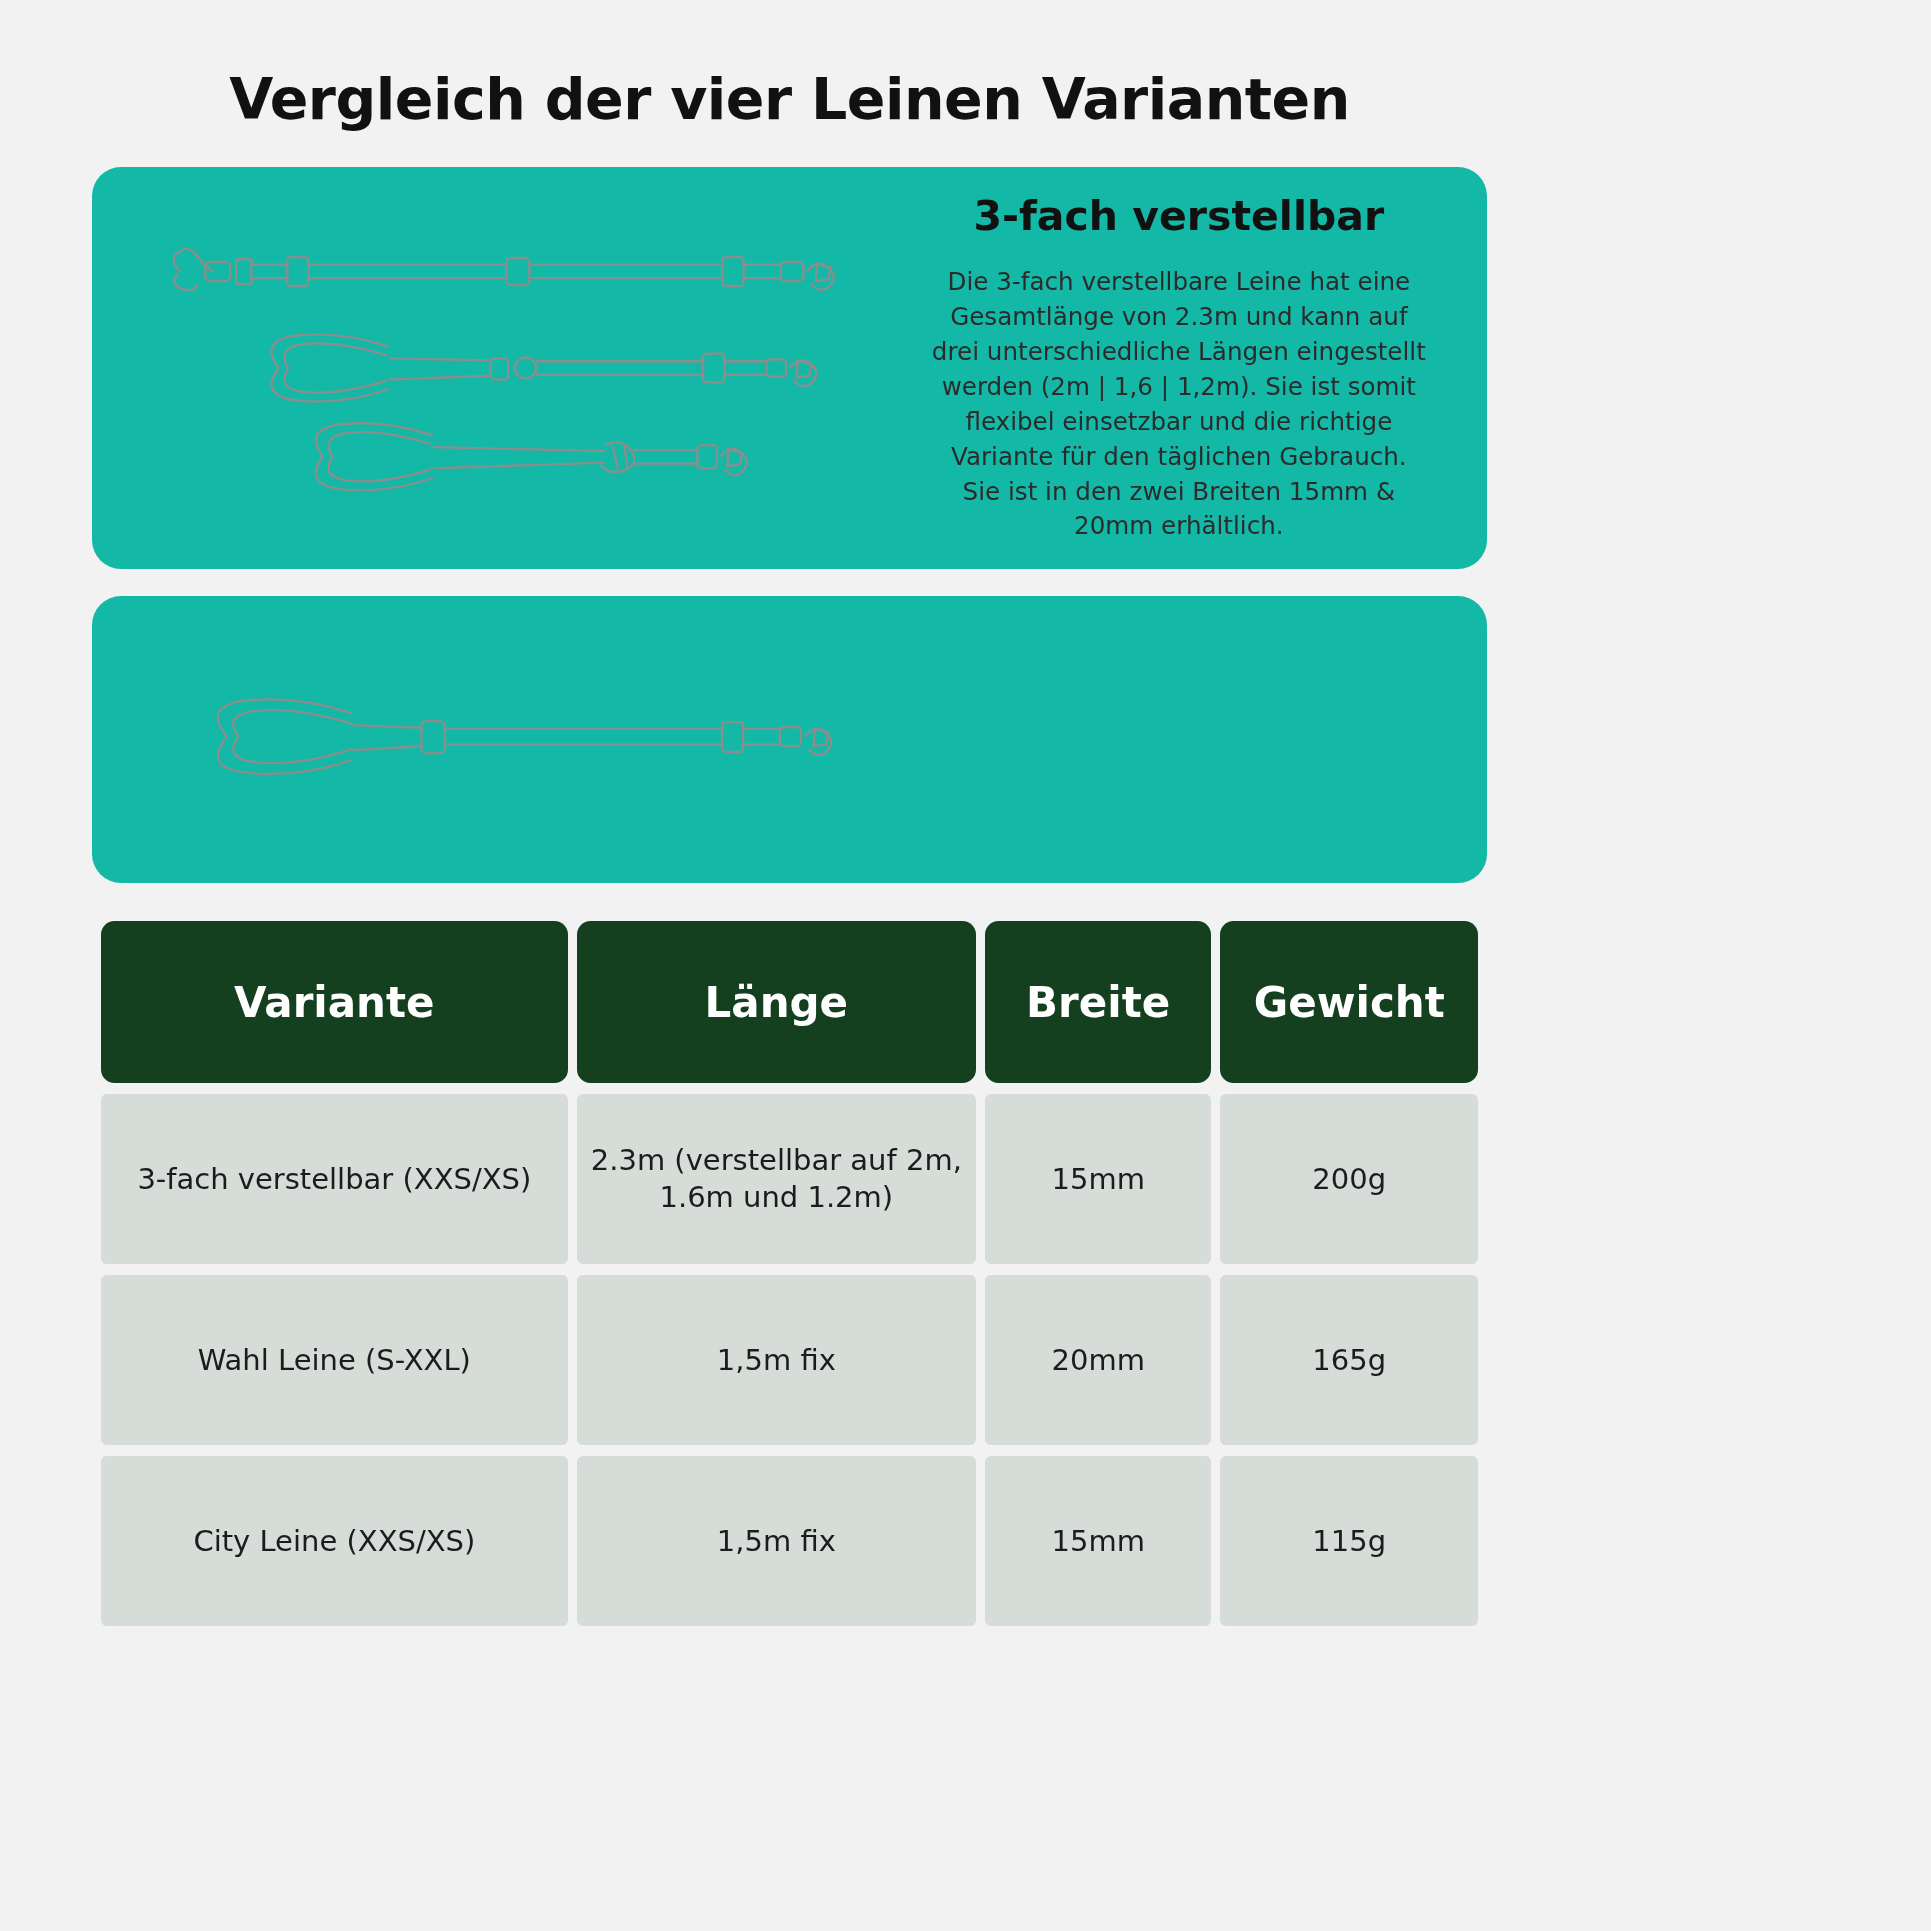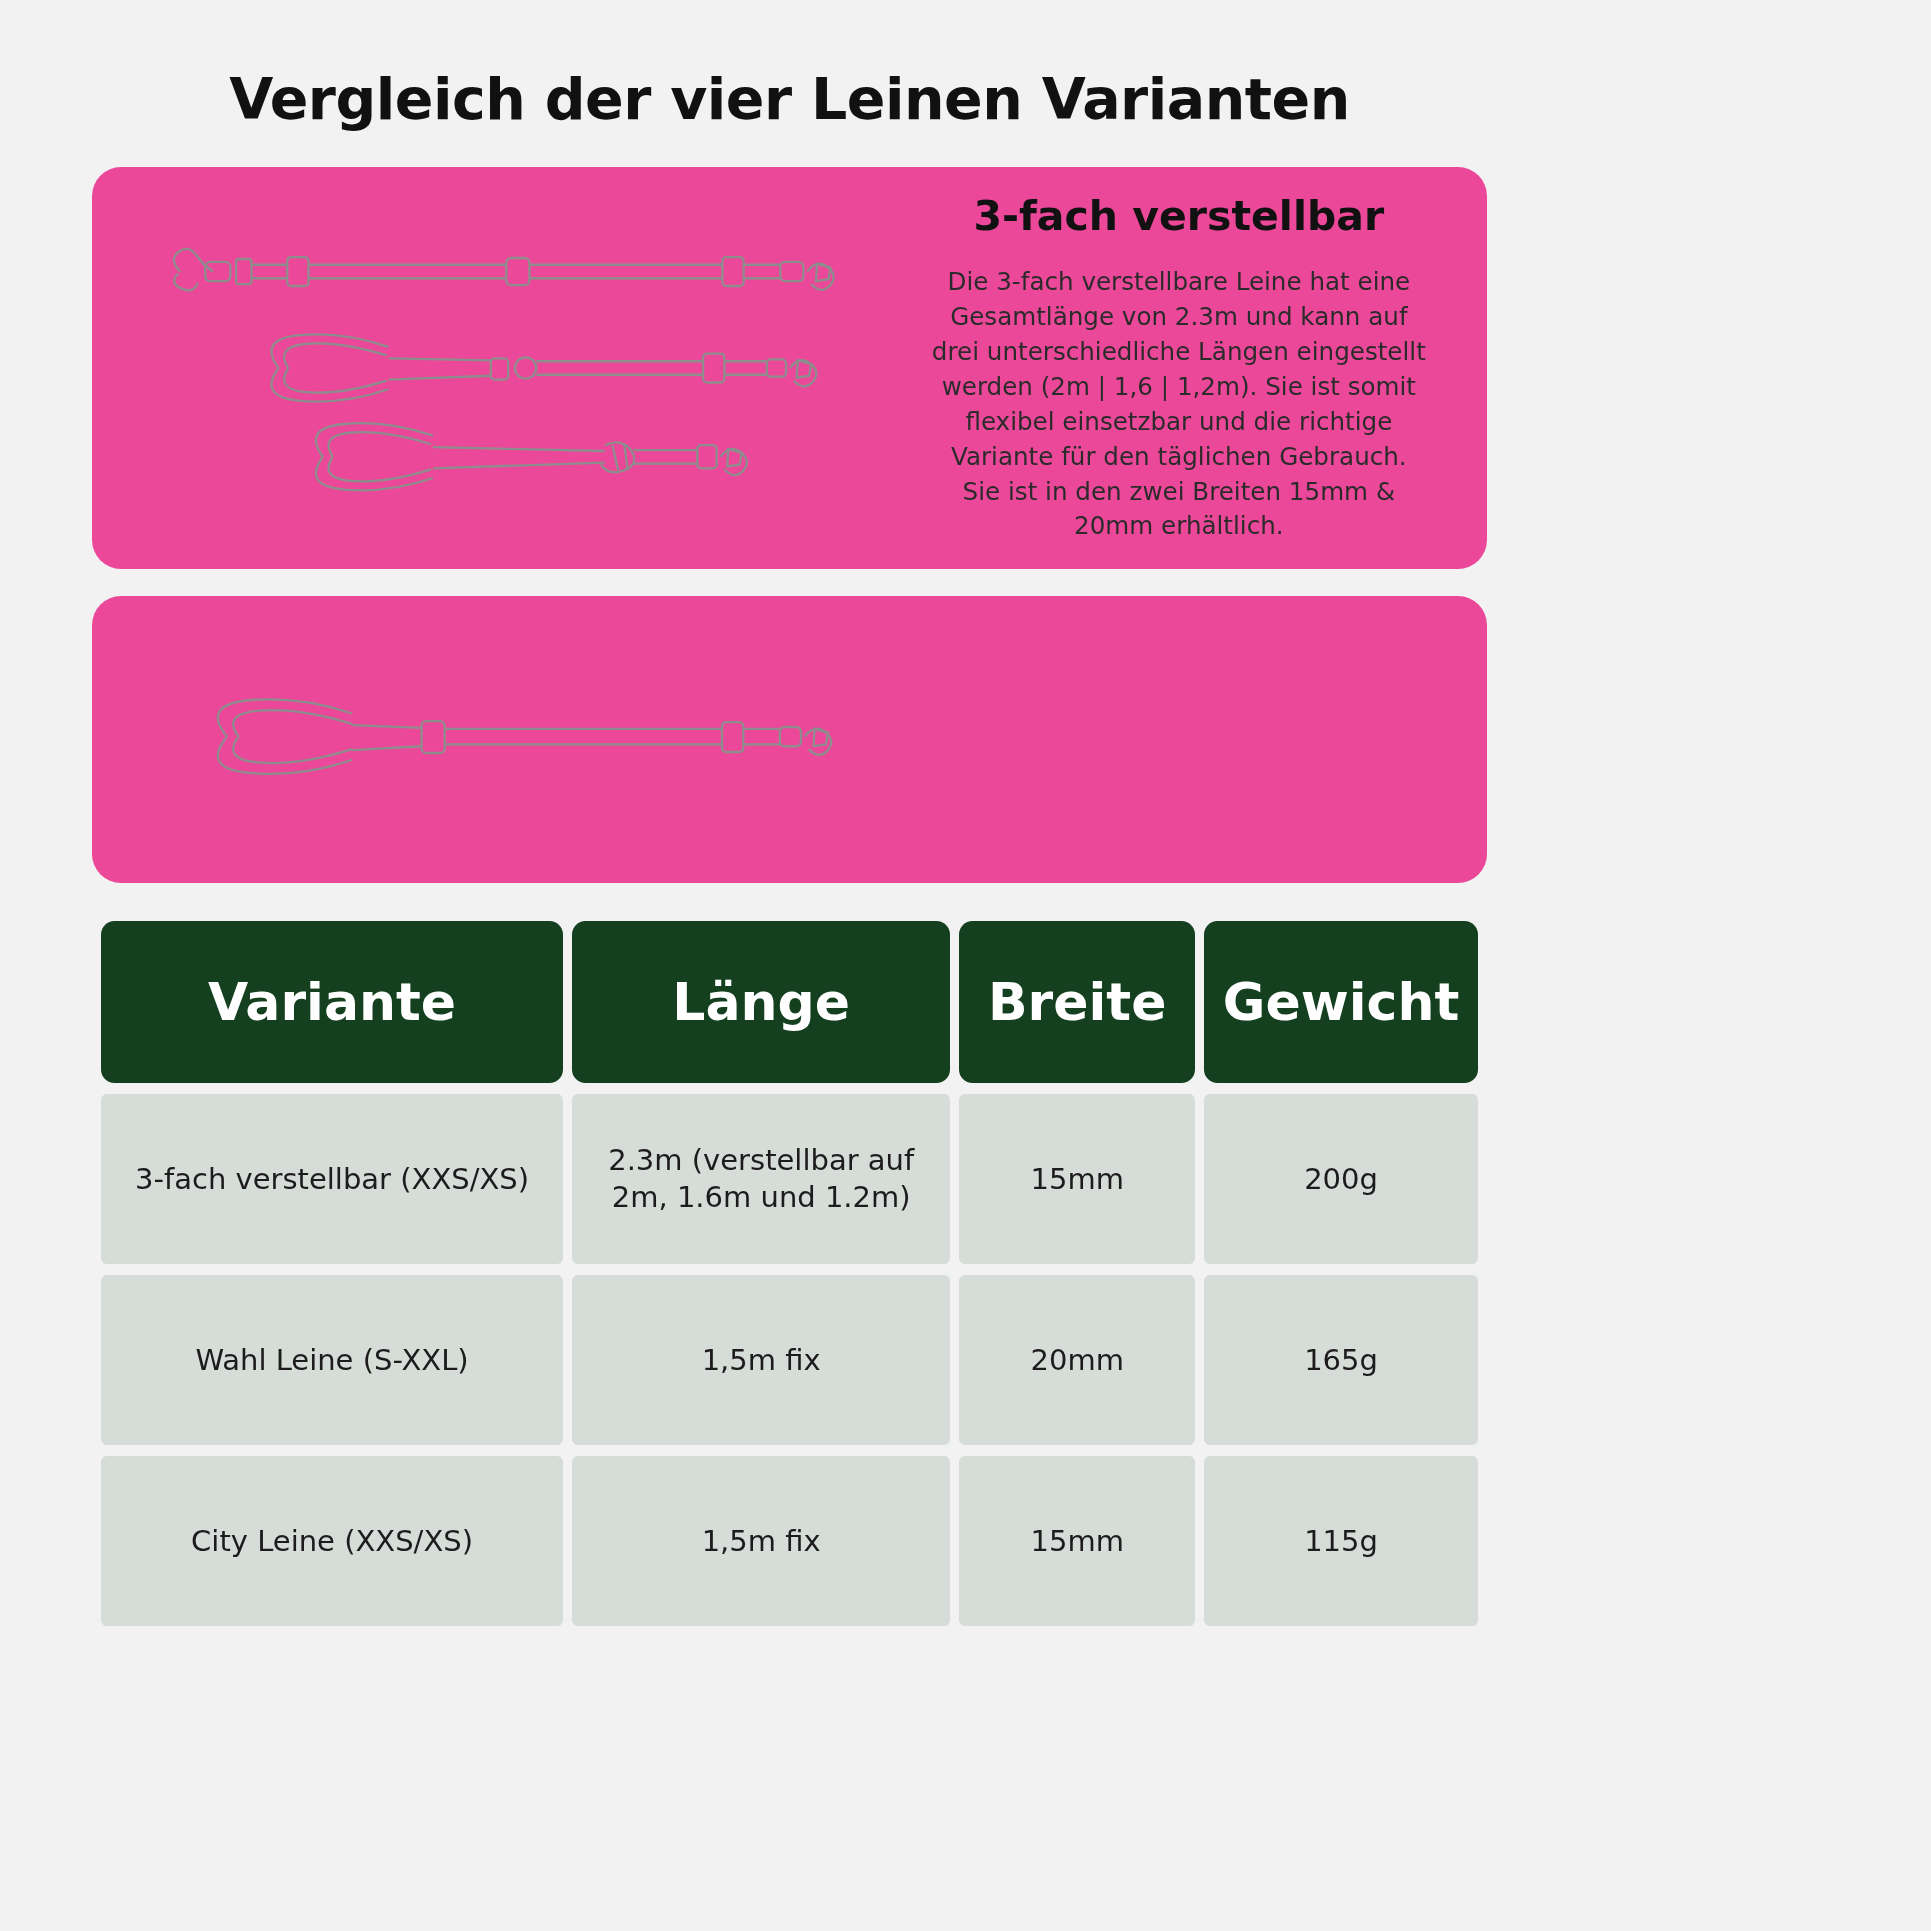--- a/index.html
+++ b/index.html
@@ -24,21 +24,21 @@
     font-weight: 700;
     color: #111111;
     letter-spacing: -0.5px;
     padding-top: 66px;
     margin: 0 0 35px 0;
     font-family: "DejaVu Sans", sans-serif;
   }
 
   
   .card {
-    background: #ec4899;
+    background: #14b8a6;
     border-radius: 29px;
     display: flex;
     align-items: center;
     padding: 25px 39px;
     margin-bottom: 27px;
   }
   .card-figure {
     width: 792px;
     flex: 0 0 792px;
     display: flex;
@@ -72,21 +72,21 @@
   
   .table {
     width: 100%;
     border-collapse: separate;
     border-spacing: 9.7px 11.6px;
     margin-top: 15.4px;
   }
   .table th {
     background: #14401f;
     color: #ffffff;
-    font-size: 52px;
+    font-size: 42px;
     font-weight: 700;
     border-radius: 13.5px;
     height: 162px;
     vertical-align: middle;
     text-align: center;
     padding: 0 9.7px;
   }
   .table td {
     background: #d6dcd8;
     color: #1c1c1c;

